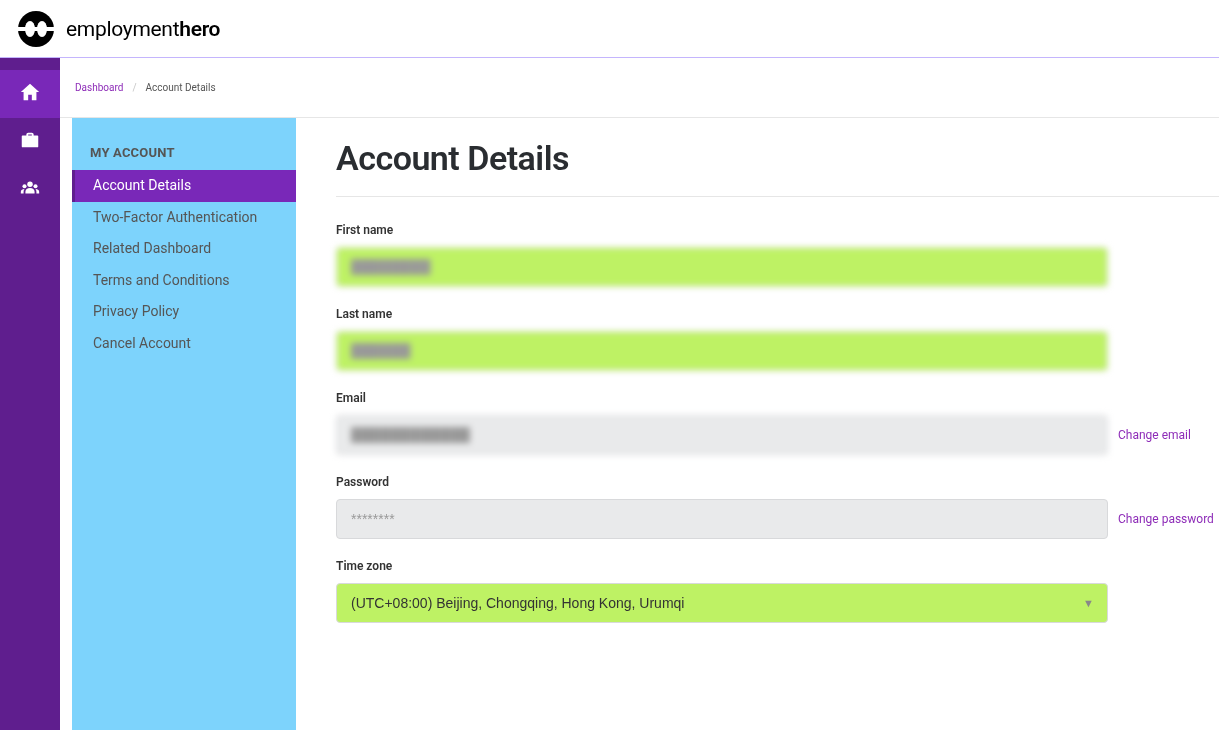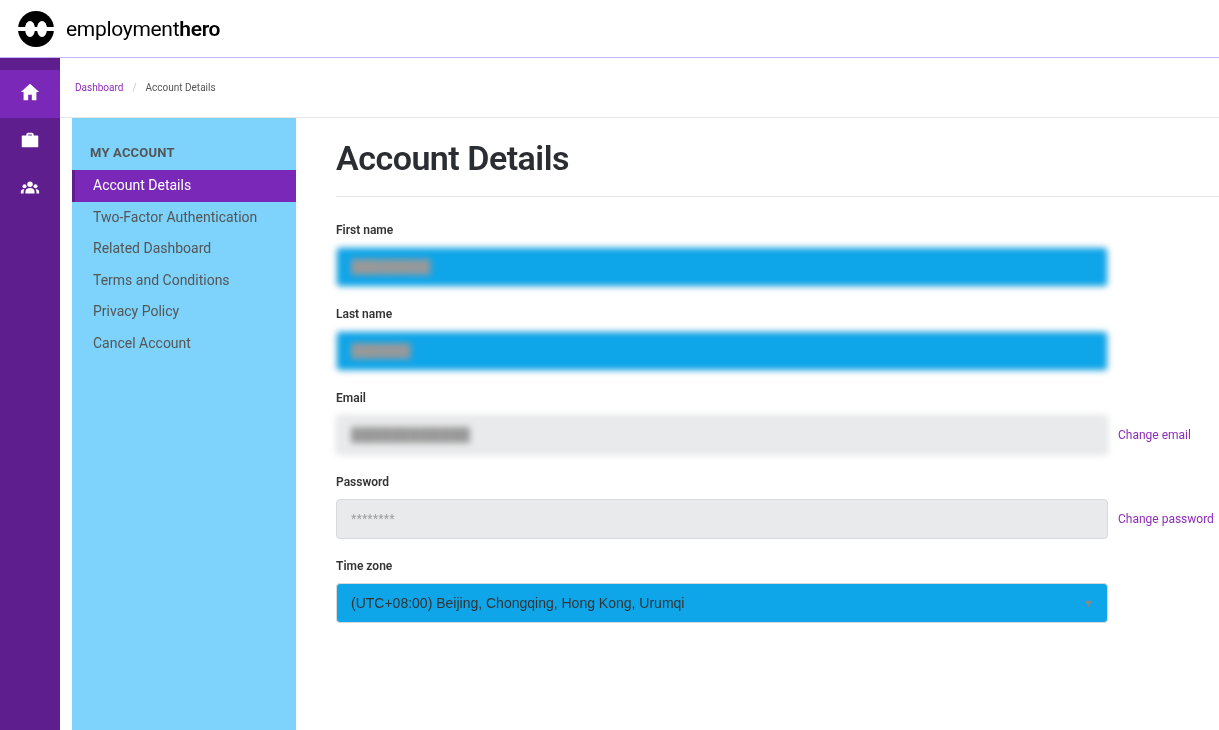--- a/index.html
+++ b/index.html
@@ -30,21 +30,21 @@
     .side-menu-item { font-size: 14px; padding: 6px 18px; color: #555; cursor: pointer; line-height: 1.4; border-left: 3px solid transparent; }
     .side-menu-item.active { background: #7928b8; color: #fff; border-left-color: #5f1e8e; }
 
     .main { flex: 1; padding: 20px 0 0 40px; overflow-y: auto; }
     .page-title { font-size: 34px; font-weight: 600; color: #2a2d31; margin-bottom: 18px; letter-spacing: -0.5px; }
     .rule { border: none; border-top: 1px solid #e6e6e6; margin-bottom: 26px; }
 
     .form-group { margin-bottom: 20px; }
     .form-label { font-size: 12px; font-weight: 600; color: #333; margin-bottom: 10px; display: block; }
     .form-row { display: flex; align-items: center; gap: 8px; }
-    .form-input, .form-select { width: 772px; height: 40px; border: 1px solid #d8d9db; border-radius: 4px; padding: 0 14px; font-size: 14px; color: #333; background: #0ea5e9; }
+    .form-input, .form-select { width: 772px; height: 40px; border: 1px solid #d8d9db; border-radius: 4px; padding: 0 14px; font-size: 14px; color: #333; background: #bef264; }
     .form-input:disabled { background: #e9eaeb; color: #999; }
     .form-input.blurred { filter: blur(3px); color: #999; }
     .form-select { appearance: none; position: relative; }
     .select-wrap { position: relative; width: 772px; }
     .select-wrap .caret { position: absolute; right: 14px; top: 50%; transform: translateY(-50%); pointer-events: none; color: #888; font-size: 11px; }
 
     .link-action { color: #8e2db8; font-size: 12px; cursor: pointer; margin-left: 2px; }
     .api-input-wrap { display: flex; width: 772px; }
     .api-input { flex: 1; height: 40px; border: 1px solid #d8d9db; border-radius: 4px 0 0 4px; padding: 0 14px; font-size: 13px; background: #e9eaeb; color: #999; }
     .api-input.blurred { filter: blur(3px); }

